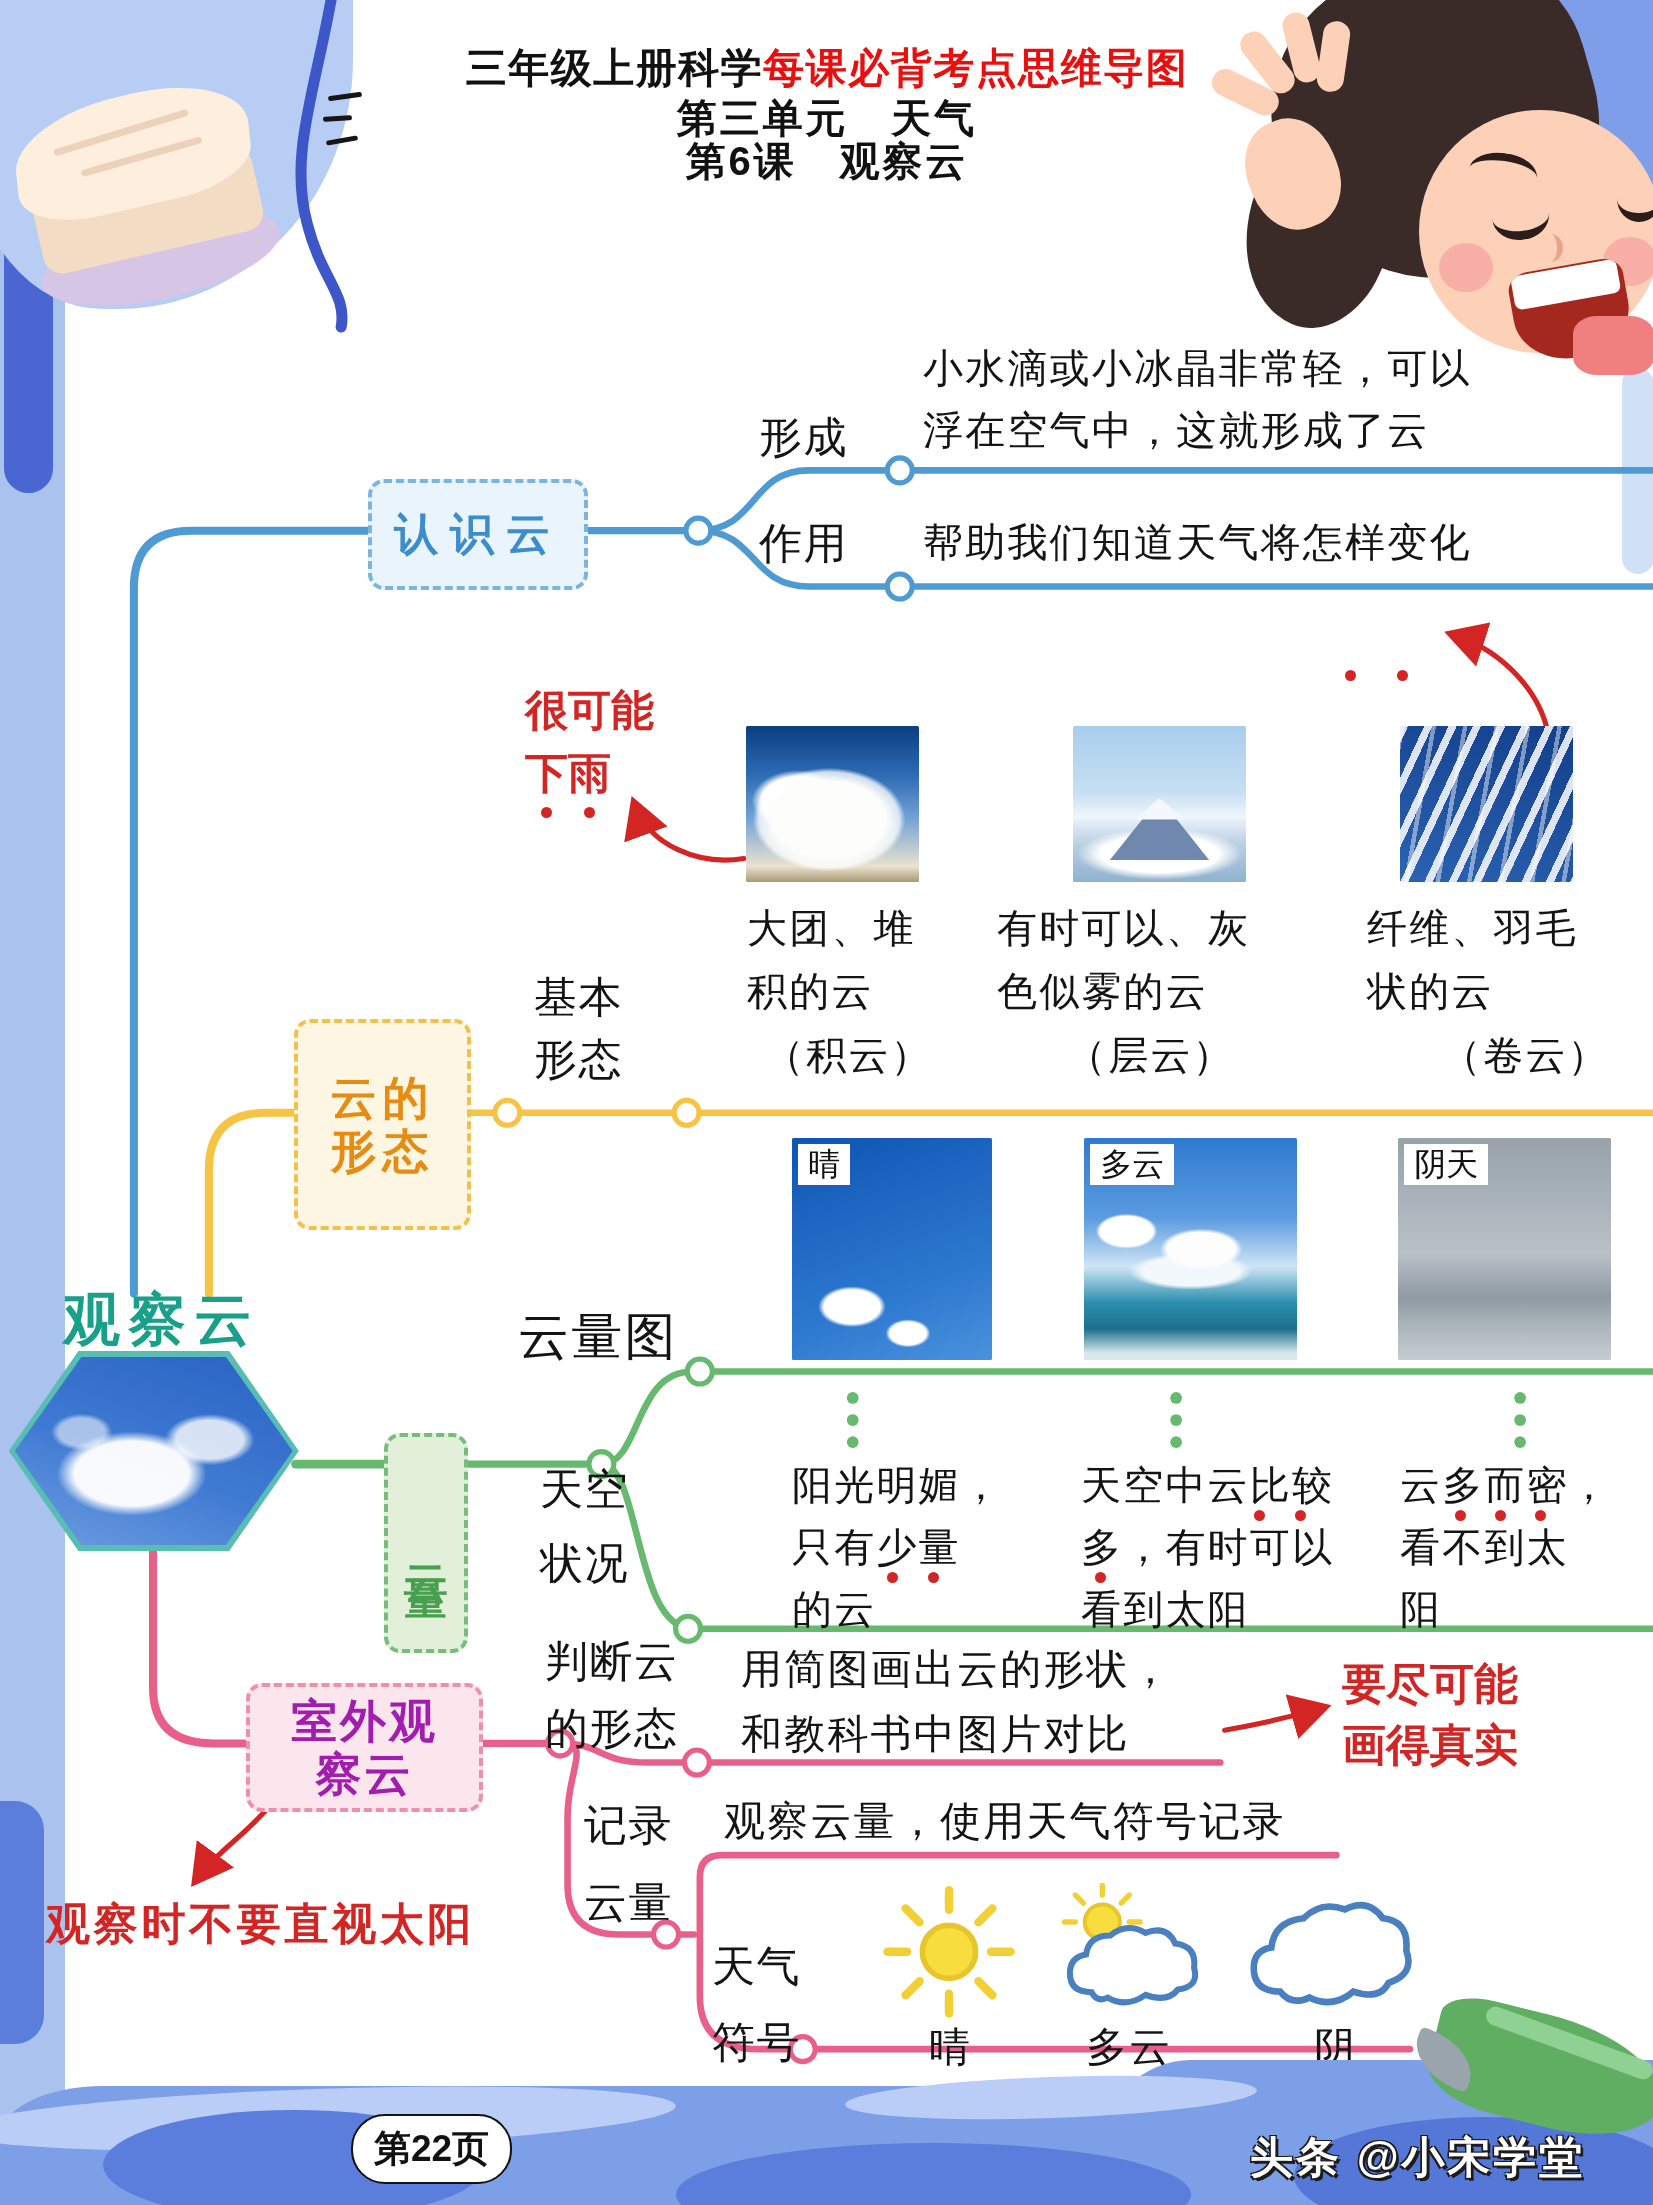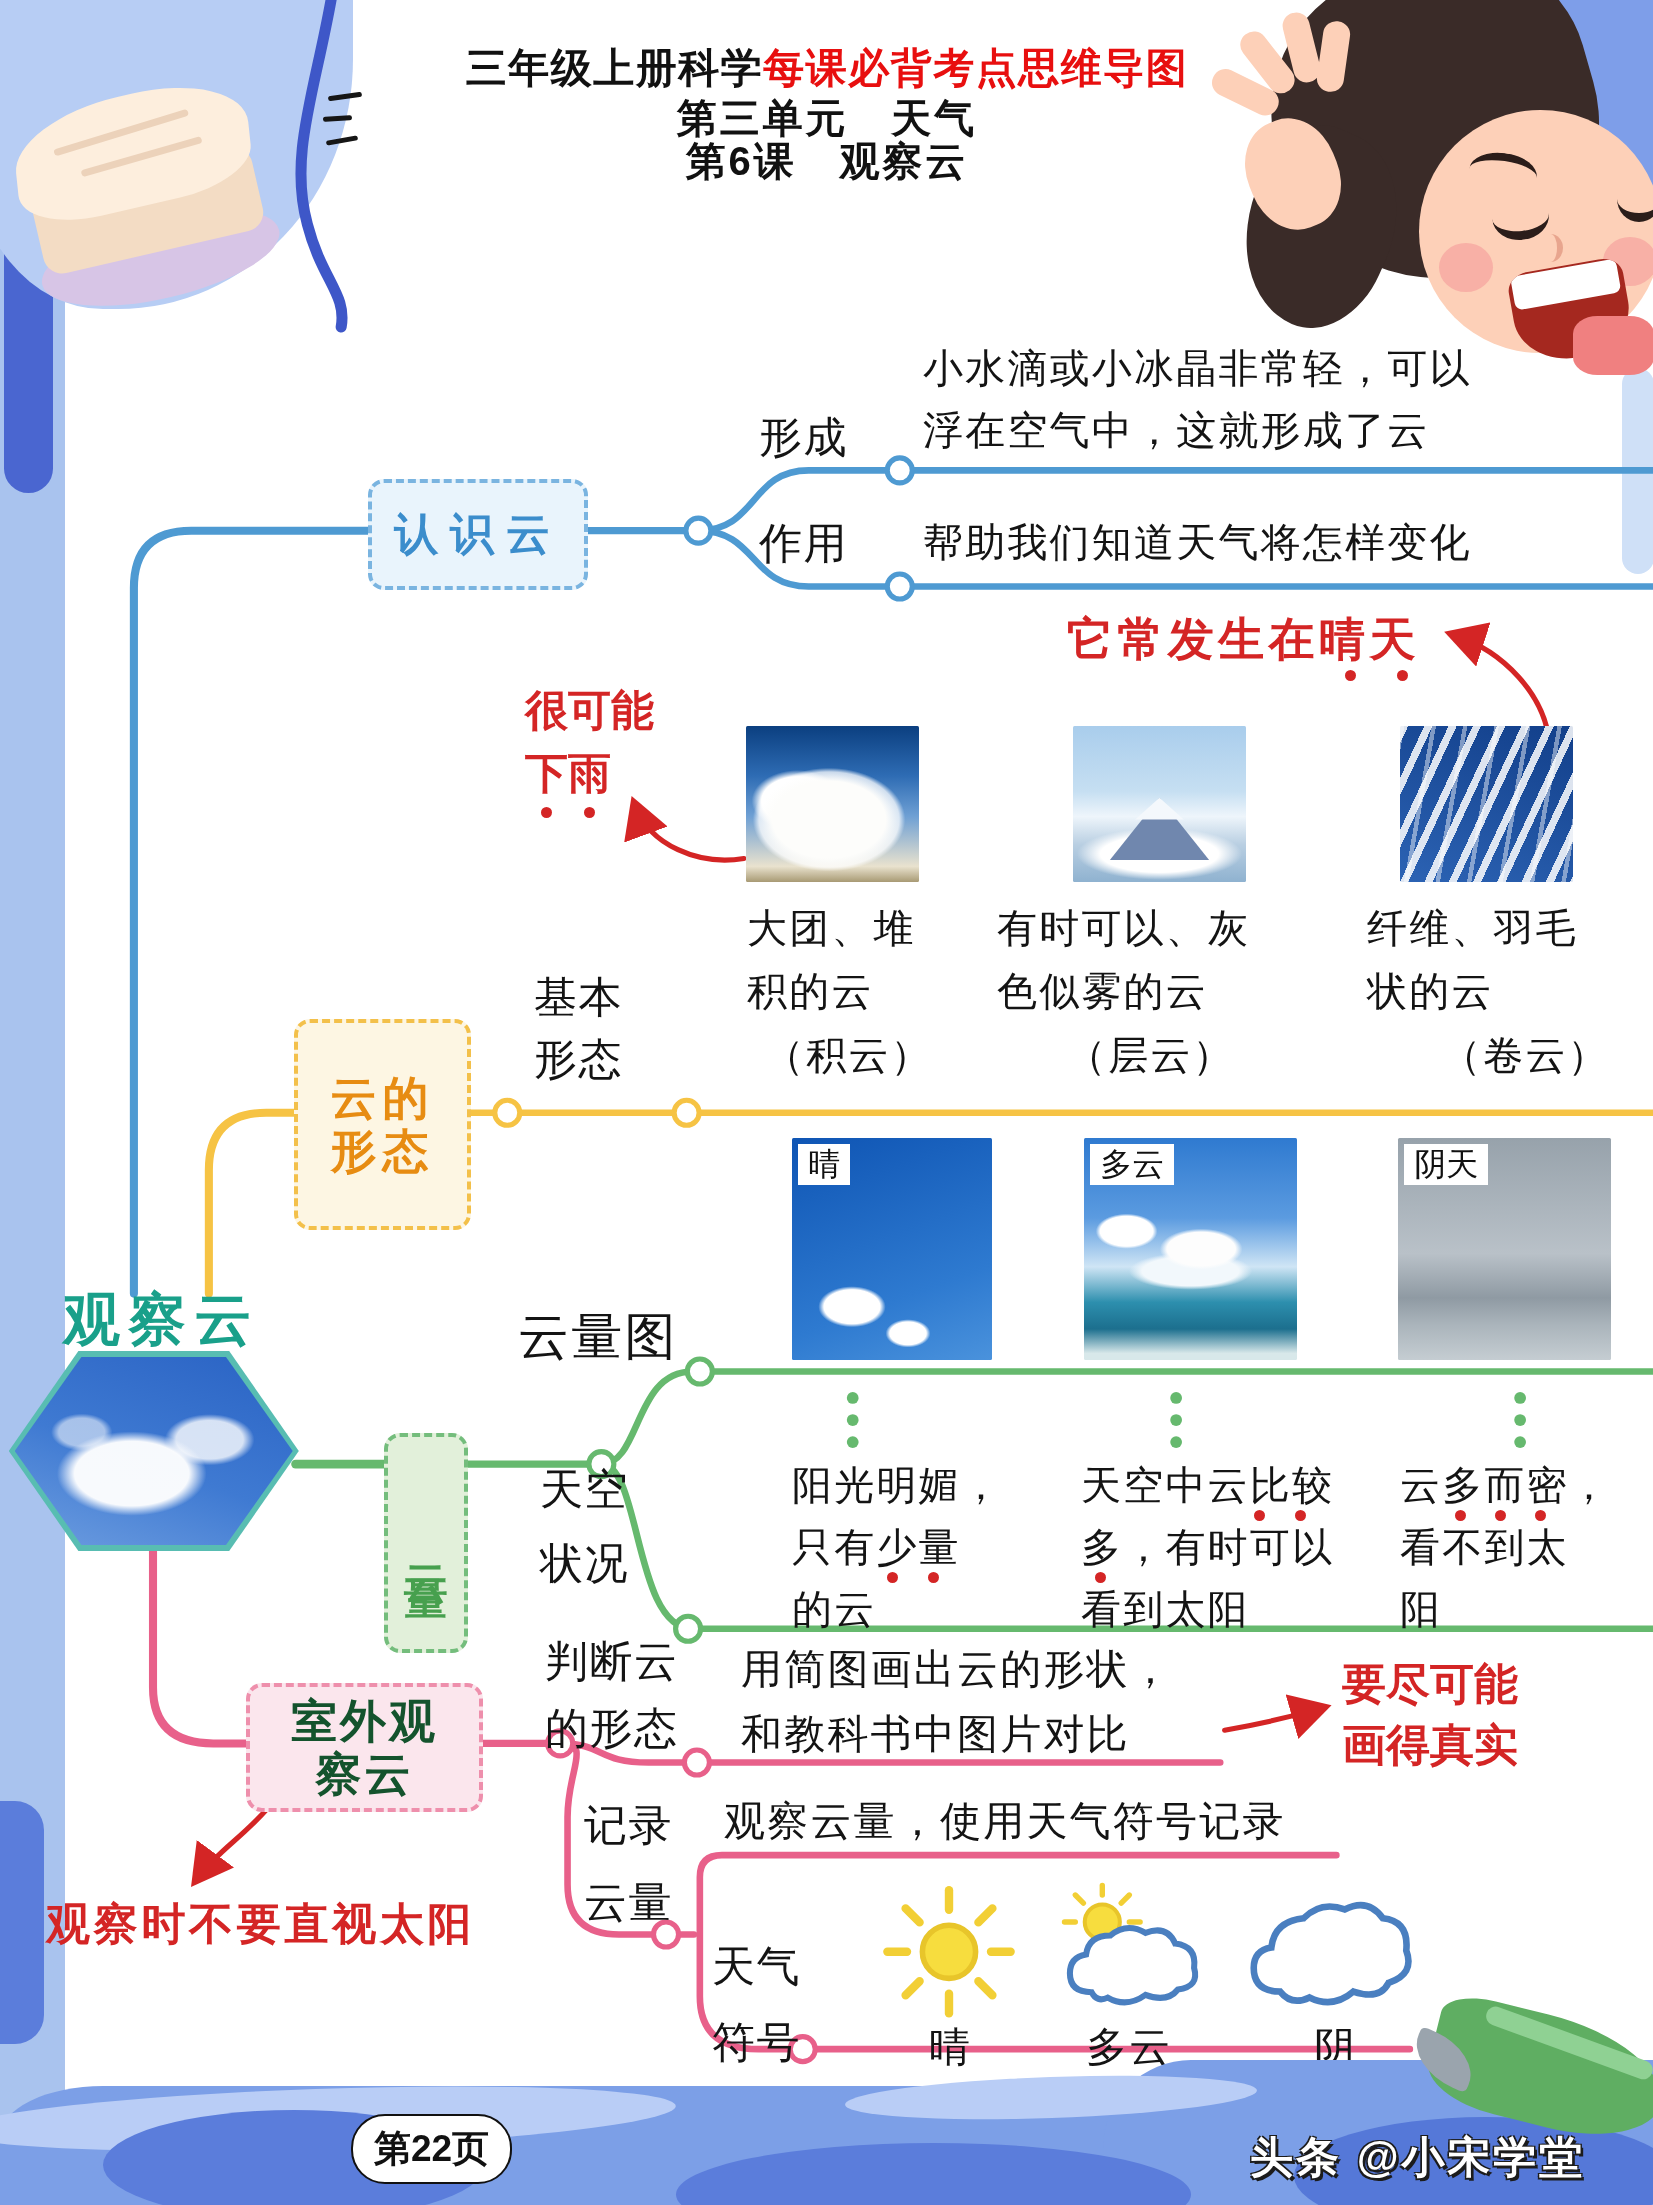--- a/index.html
+++ b/index.html
@@ -72,21 +72,21 @@
   .node{display:flex;align-items:center;justify-content:center;flex-direction:column;
         border-radius:16px;font-weight:bold;text-align:center;line-height:1.15;}
   .node-renshi{left:368px;top:479px;width:212px;height:103px;background:#e9f4fc;
                border:4.4px dashed #7ab4e0;color:#3b8dcc;font-size:44px;letter-spacing:11.8px;}
   .node-xingtai{left:294px;top:1019px;width:169px;height:203px;background:#fdf6e3;
                 border:4.4px dashed #f3c04a;color:#e78c12;font-size:46px;letter-spacing:5.9px;}
   .node-yunliang{left:384px;top:1433px;width:76px;height:212px;background:#e2f0da;
                  border:4.4px dashed #74bd7c;color:#47a04e;font-size:44px;}
   .node-yunliang .vtext{writing-mode:vertical-rl;letter-spacing:10.3px;font-weight:bold;}
   .node-shiwai{left:246px;top:1683px;width:229px;height:121px;background:#fbe6ed;
-               border:4.4px dashed #ee8fac;color:#14532d;font-size:46px;letter-spacing:2.9px;}
+               border:4.4px dashed #ee8fac;color:#a21caf;font-size:46px;letter-spacing:2.9px;}
   
   .photo{border-radius:1.5px;}
   .photo-cumulus{background:
      radial-gradient(ellipse 103px 70px at 48% 60%, #fdfdfb 55%, rgba(255,255,255,.75) 68%, rgba(255,255,255,0) 74%),
      radial-gradient(ellipse 66px 44px at 30% 48%, #ffffff 55%, rgba(255,255,255,0) 70%),
      linear-gradient(180deg,#0b3f80 0%,#2e6cb4 32%,#6fa0d4 58%,#e9e2ce 90%,#a89a74 100%);}
   .photo-stratus{background:
      radial-gradient(ellipse 118px 37px at 50% 82%, #ffffff 50%, rgba(255,255,255,0) 70%),
      linear-gradient(180deg,#a9cdec 0%,#c6dff2 42%,#eef5fb 58%,#b9cfe2 76%,#8fb2d0 100%);overflow:hidden;}
   .mountain{position:absolute;left:10%;top:46%;width:80%;height:40%;background:#7087ae;
@@ -262,21 +262,20 @@
     <span>云的</span>
     <span>形态</span>
   </div>
   <div class="abs label-text" style="left:534px;top:969px;">基本</div>
   <div class="abs label-text" style="left:534px;top:1031px;">形态</div>
 
   <div class="abs red-note" style="left:525px;top:682px;font-size:43px;">很可能</div>
   <div class="abs red-note" style="left:525px;top:745px;font-size:43px;">下雨</div>
   <div class="abs rdot" style="left:541px;top:807px;"></div>
   <div class="abs rdot" style="left:584px;top:807px;"></div>
-  <div class="abs red-note" style="left:1067px;top:609px;font-size:46px;letter-spacing:4.4px;">它常发生在晴天</div>
   <div class="abs rdot" style="left:1345px;top:670px;"></div>
   <div class="abs rdot" style="left:1397px;top:670px;"></div>
 
   <div class="abs photo photo-cumulus" style="left:746px;top:726px;width:173px;height:156px;"></div>
   <div class="abs photo photo-stratus" style="left:1073px;top:726px;width:173px;height:156px;">
     <div class="mountain"></div>
     <div class="mountain-snow"></div>
   </div>
   <div class="abs photo photo-cirrus" style="left:1400px;top:726px;width:173px;height:156px;"></div>
 

